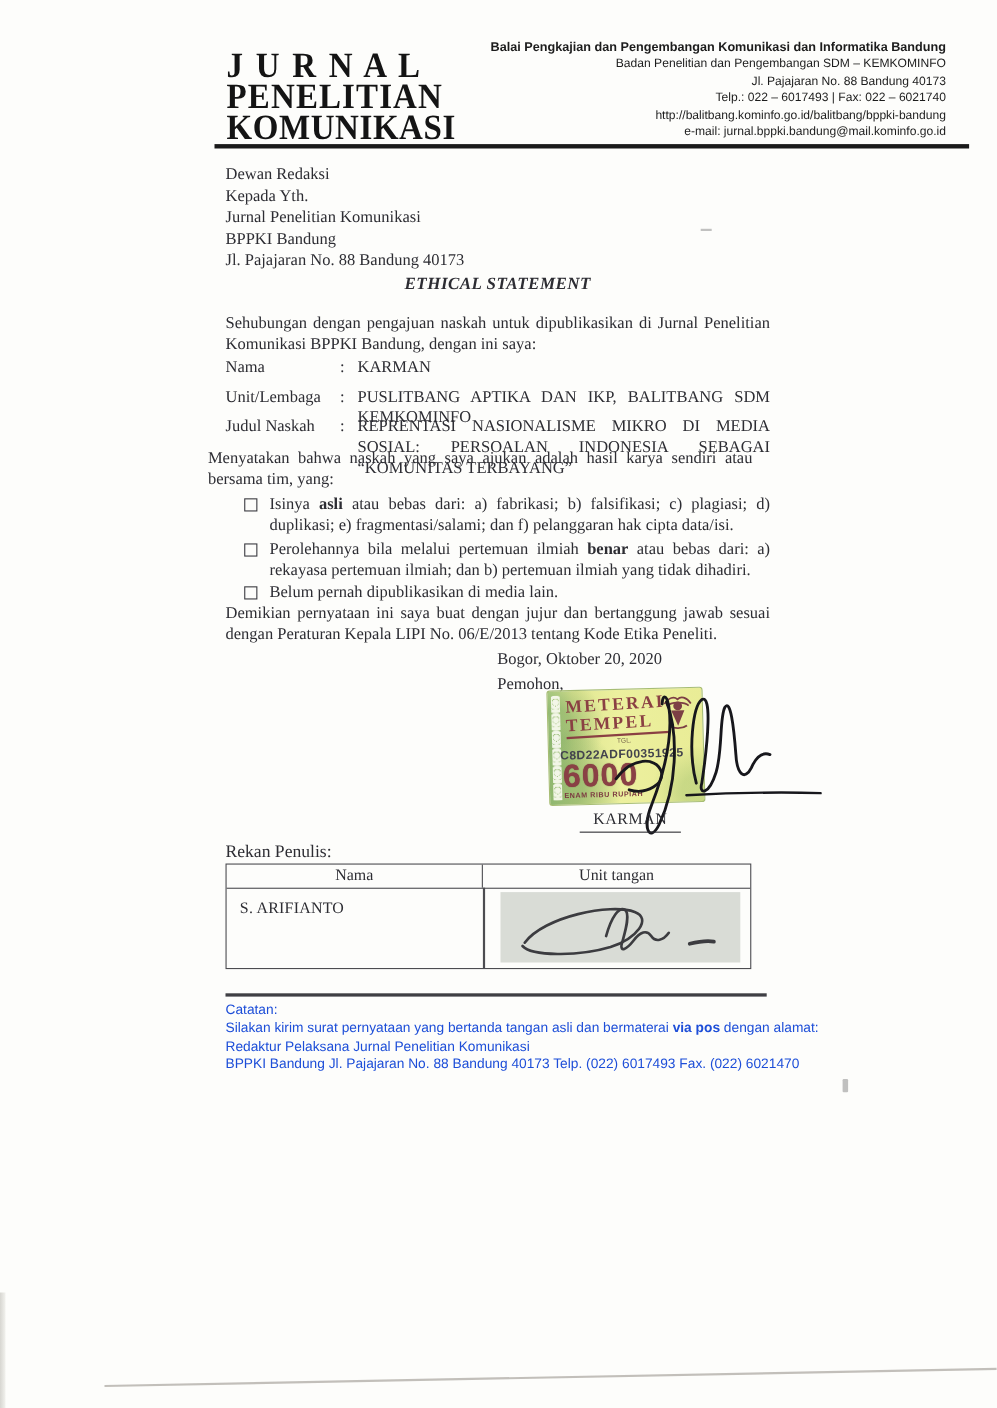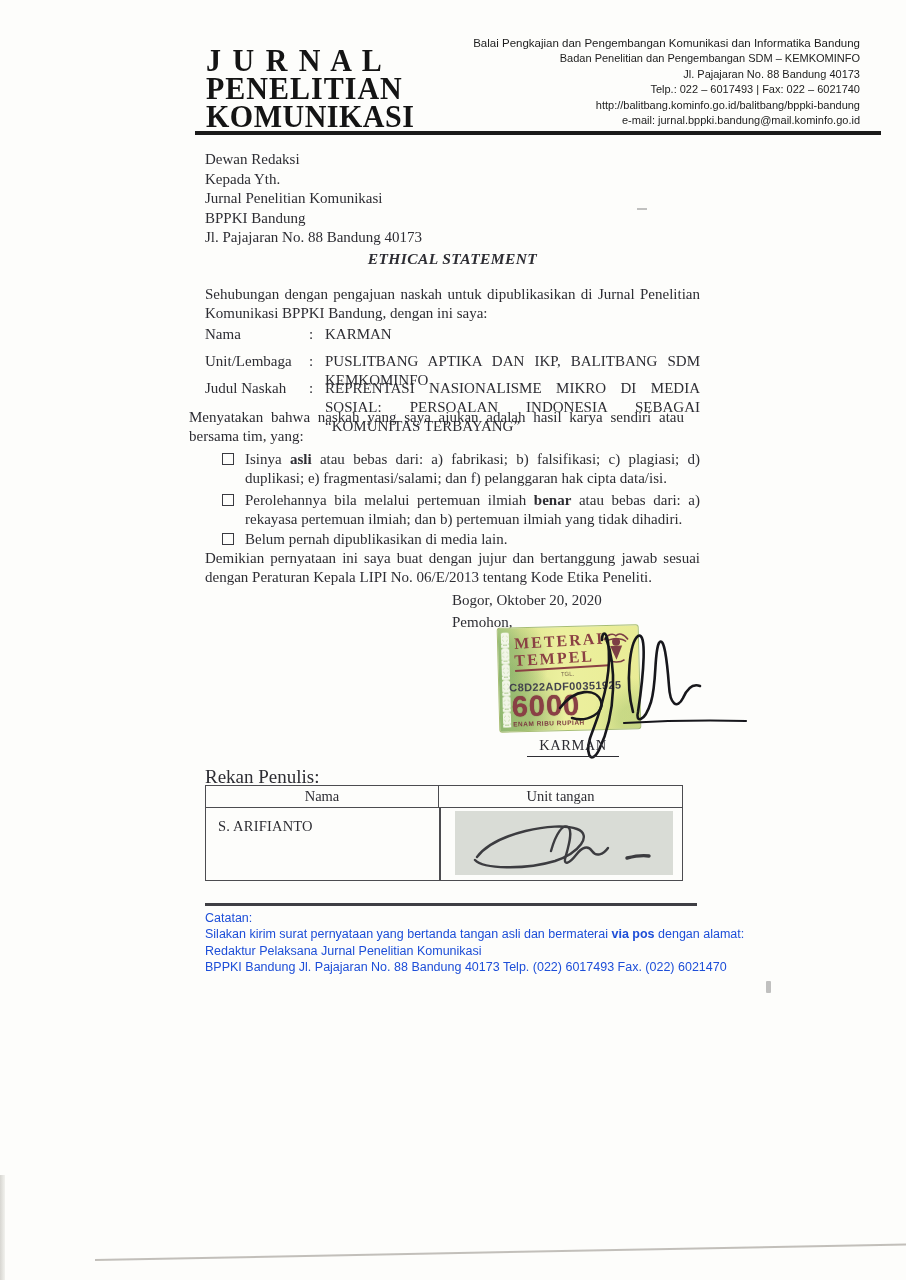--- a/index.html
+++ b/index.html
@@ -20,21 +20,21 @@
     transform:scaleY(1.08);transform-origin:top left;
   }
   .logo .l1{letter-spacing:2px;}
   .logo .l2{letter-spacing:1px;}
   .logo .l3{letter-spacing:0.5px;}
   .org{
     right:46px;top:36px;width:480px;text-align:right;
     font-family:"Liberation Sans", sans-serif;
     font-size:11px;line-height:15.4px;color:#1c1c1c;
   }
-  .org .bold{font-weight:normal;font-size:11.5px;}
+  .org .bold{font-weight:bold;font-size:11.5px;}
   .head-rule{left:195px;top:131px;width:686px;height:4px;background:#1a1a1a;}
 
   
   .serif15{font-size:15px;line-height:19px;}
   .recipient{left:205px;top:150px;width:400px;}
   .recipient div{margin-bottom:0.5px;}
   .title{
     left:205px;top:250px;width:495px;text-align:center;
     font-weight:bold;font-style:italic;font-size:15.5px;letter-spacing:0.4px;
   }
@@ -86,21 +86,21 @@
     font-weight:bold;font-size:6.5px;letter-spacing:.5px;color:#7c3a40;}
   .garuda{position:absolute;right:6px;top:4px;}
   .sig-karman{left:520px;top:590px;width:240px;height:175px;pointer-events:none;}
   .signer-name{
     left:527px;top:737px;width:92px;text-align:center;
     font-size:14.5px;letter-spacing:.5px;
     border-bottom:1.5px solid #2d2d33;padding-bottom:2px;
   }
 
   
-  .rekan-label{left:205px;top:766px;font-size:19px;}
+  .rekan-label{left:205px;top:766px;font-size:16px;}
   .tbl{left:205px;top:785px;width:478px;height:96px;border:1.5px solid #4c4c50;box-sizing:border-box;}
   .tbl .hdr{display:flex;height:21px;border-bottom:1.5px solid #4c4c50;
     font-size:14.5px;}
   .tbl .c1{width:233px;border-right:1.5px solid #4c4c50;box-sizing:border-box;
     text-align:center;line-height:20px;}
   .tbl .c2{flex:1;text-align:center;line-height:20px;}
   .tbl .name{position:absolute;left:12px;top:32px;font-size:14.5px;letter-spacing:.2px;}
   .sig-box{position:absolute;left:249px;top:25px;width:218px;height:64px;background:#d9dcd6;}
 
   

